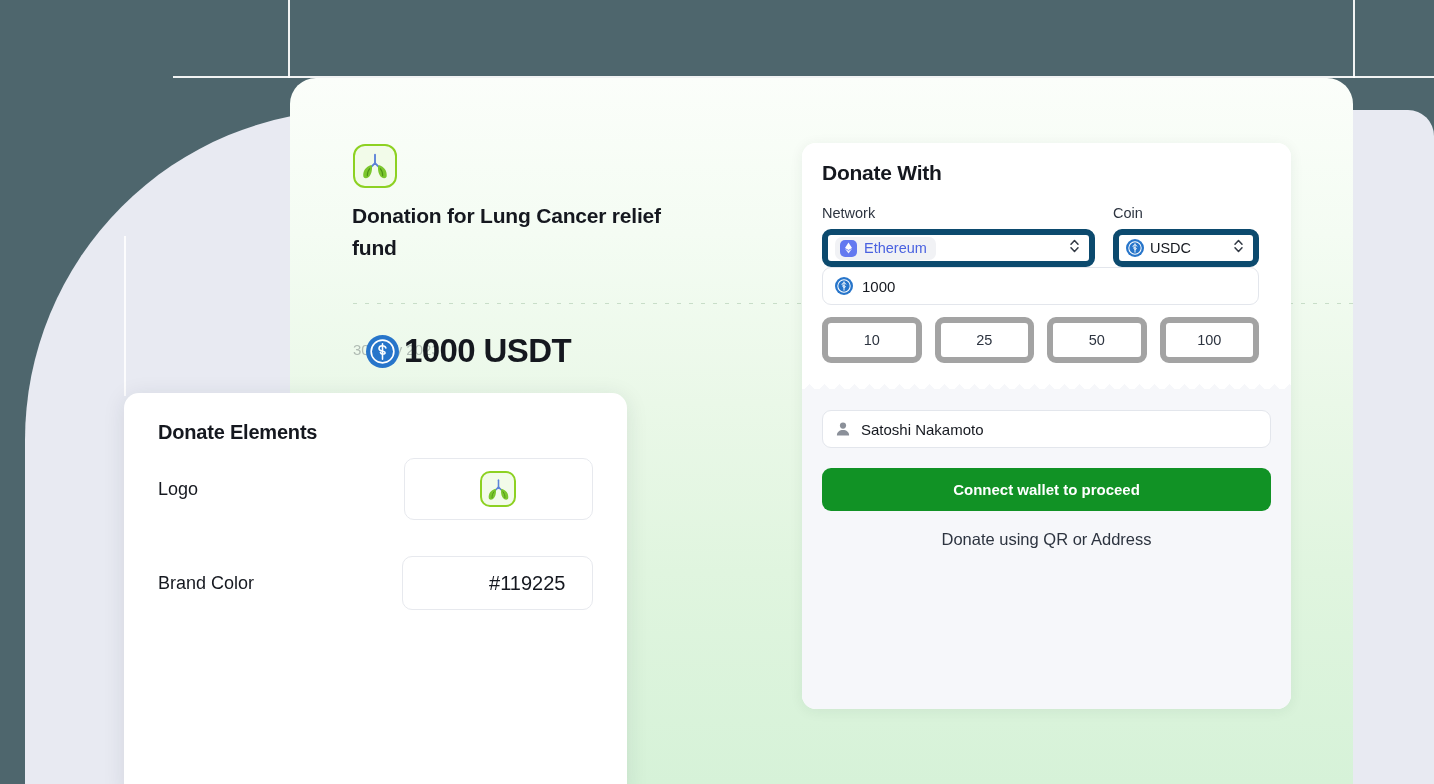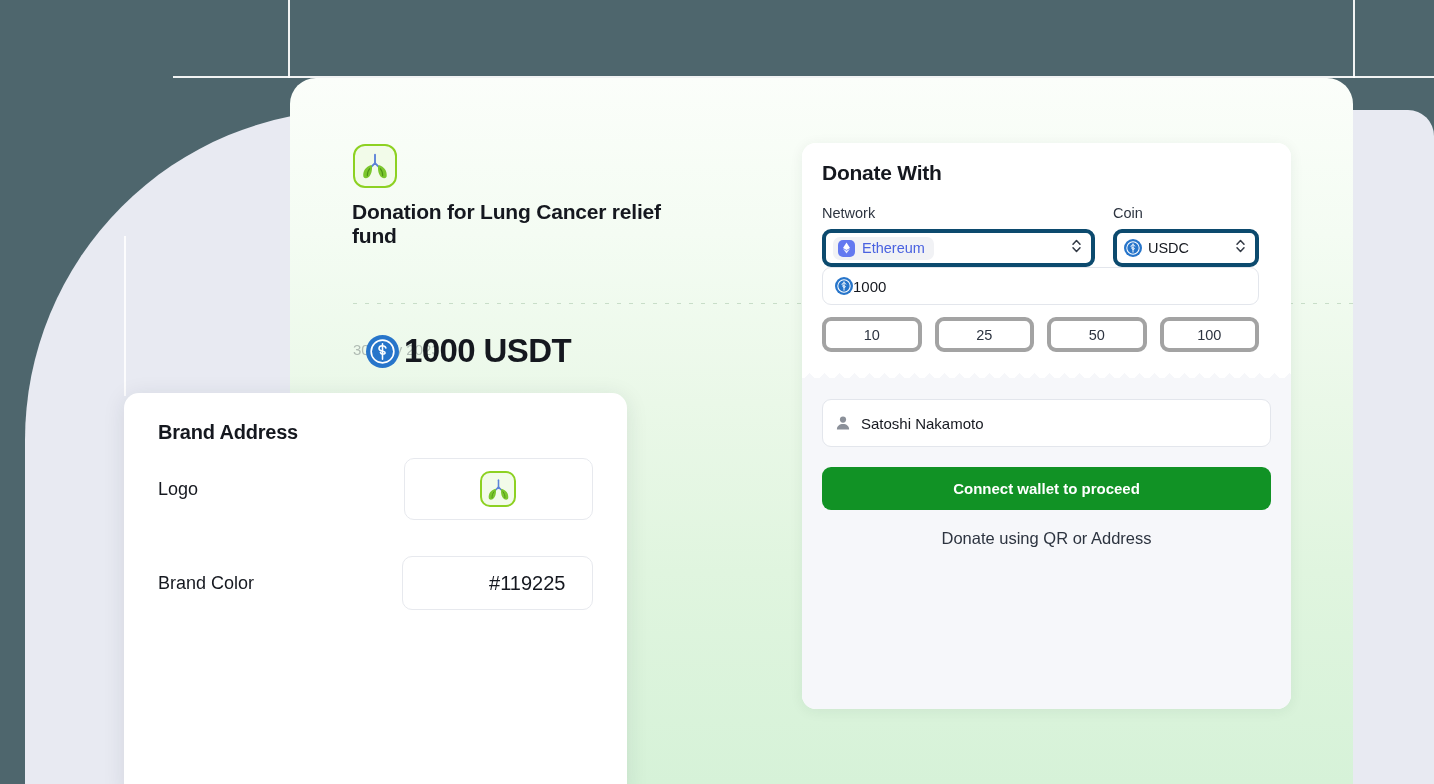--- a/index.html
+++ b/index.html
@@ -62,21 +62,21 @@
     border-radius: 12px;
     background: #f2fbe9;
     border: 2px solid #8dd122;
     display: flex; align-items: center; justify-content: center;
   }
   .logo-tile svg { width: 30px; height: 30px; display:block; }
 
   .campaign-title {
     position: absolute; left: 62px; top: 122px;
     width: 310px;
-    font-size: 21px; font-weight: bold; line-height: 24px;
+    font-size: 21px; font-weight: bold; line-height: 32px;
     color: #15181f; letter-spacing: -0.2px;
   }
   .campaign-date {
     position: absolute; left: 63px; top: 263px;
     font-size: 15px; color: #b0bcb4;
   }
   .dash-sep {
     position: absolute; left: 63px; top: 225px;
     width: 1000px; height: 1px;
     background-image: repeating-linear-gradient(90deg,
@@ -108,21 +108,21 @@
     letter-spacing: -0.25px; margin-bottom: 20px;
   }
   .field-label {
     font-size: 14.5px; color: #2d3440; margin-bottom: 8px;
   }
   .row-2 { display: flex; gap: 18px; }
   .col-net { width: 286px; }
   .col-coin { width: 153px; }
 
   .select-box {
-    height: 38px; border: 4px solid #0c4a6e; border-radius: 9px;
+    height: 38px; border: 6px solid #0c4a6e; border-radius: 9px;
     background: #fff; display: flex; align-items: center;
     padding: 0 9px 0 7px; gap: 6px;
   }
   .pill {
     display: inline-flex; align-items: center; gap: 7px;
     background: #f1f2f5; border-radius: 7px;
     padding: 3px 9px 3px 5px;
   }
   .eth-badge {
     width: 17px; height: 17px; border-radius: 5px;
@@ -132,29 +132,29 @@
   .eth-badge svg { width: 9px; height: 12px; display: block; }
   .pill-text { font-size: 14.5px; color: #4a62e0; }
   .coin-text { font-size: 14.5px; color: #15181f; }
   .sel-spacer { flex: 1 1 auto; }
   .chev { width: 11px; height: 16px; flex: 0 0 auto; }
   .coin-ic { width: 18px; height: 18px; flex: 0 0 auto; display:block; }
 
   .amt-label { margin-top: 16px; }
   .amt-input {
     height: 38px; border: 1px solid #e3e6ec; border-radius: 9px;
-    background: #fff; display: flex; align-items: center; 
+    background: #fff; display: flex; align-items: center; gap: 9px;
     padding: 0 12px;
   }
   .amt-value { font-size: 15px; color: #15181f; }
 
   .chips { display: flex; gap: 13px; margin-top: 12px; }
   .chip {
-    flex: 1 1 0; height: 35px;
-    border: 4px solid #a3a3a3; border-radius: 9px;
+    flex: 1 1 0; height: 46px;
+    border: 6px solid #a3a3a3; border-radius: 9px;
     background: #fff; display: flex;
     align-items: center; justify-content: center;
     font-size: 14.5px; color: #2d3440;
   }
 
   
   .perf {
     position: relative; height: 22px; margin-top: 15px;
     background: #f6f7fa;
   }
@@ -169,21 +169,21 @@
     mask-image:
       linear-gradient(135deg, #000 50%, transparent 50%),
       linear-gradient(225deg, #000 50%, transparent 50%);
     mask-size: 15px 11px; mask-repeat: repeat-x;
     mask-position: 0 100%, 0 100%;
   }
 
   .dp-bot { background: #f6f7fa; padding: 10px 20px 22px 20px; height: 100%; }
 
   .contact-input {
-    height: 48px; border: 1px solid #e3e6ec; border-radius: 9px;
+    height: 38px; border: 1px solid #e3e6ec; border-radius: 9px;
     background: #fff; display: flex; align-items: center; gap: 10px;
     padding: 0 12px;
   }
   .contact-value { font-size: 15px; color: #15181f; }
   .person-ic { width: 16px; height: 16px; flex: 0 0 auto; display:block; }
 
   .cta {
     margin-top: 20px; height: 43px; border-radius: 9px;
     background: #119225; color: #ffffff;
     font-size: 15px; font-weight: bold;
@@ -371,21 +371,21 @@
       <span class="contact-value">Satoshi Nakamoto</span>
     </div>
 
     <button class="cta" style="background: rgb(17, 146, 37);">Connect wallet to proceed</button>
 
     <div class="alt-link">Donate using QR or Address</div>
   </div>
 </div>
 
 <div id="brand-panel">
-  <div class="bp-title">Brand Address</div>
+  <div class="bp-title">Donate Elements</div>
 
   <div class="bp-row">
     <div class="bp-key">Logo</div>
     <div class="logo-box">
       <div class="inner">
         <span>
           <svg viewBox="0 0 32 32" xmlns="http://www.w3.org/2000/svg">
             <path d="M16 4 v10" stroke="#5b82d8" stroke-width="2" fill="none" stroke-linecap="round"></path>
             <path d="M16 13 l-4 4 M16 13 l4 4" stroke="#5b82d8" stroke-width="2" fill="none" stroke-linecap="round"></path>
             <path d="M12 15 C6 17 3 21 3.5 27 C4 29.5 7 29.5 9 28 C12 25.8 13 21 12.8 16.5 Z" fill="#7bc62d"></path>

